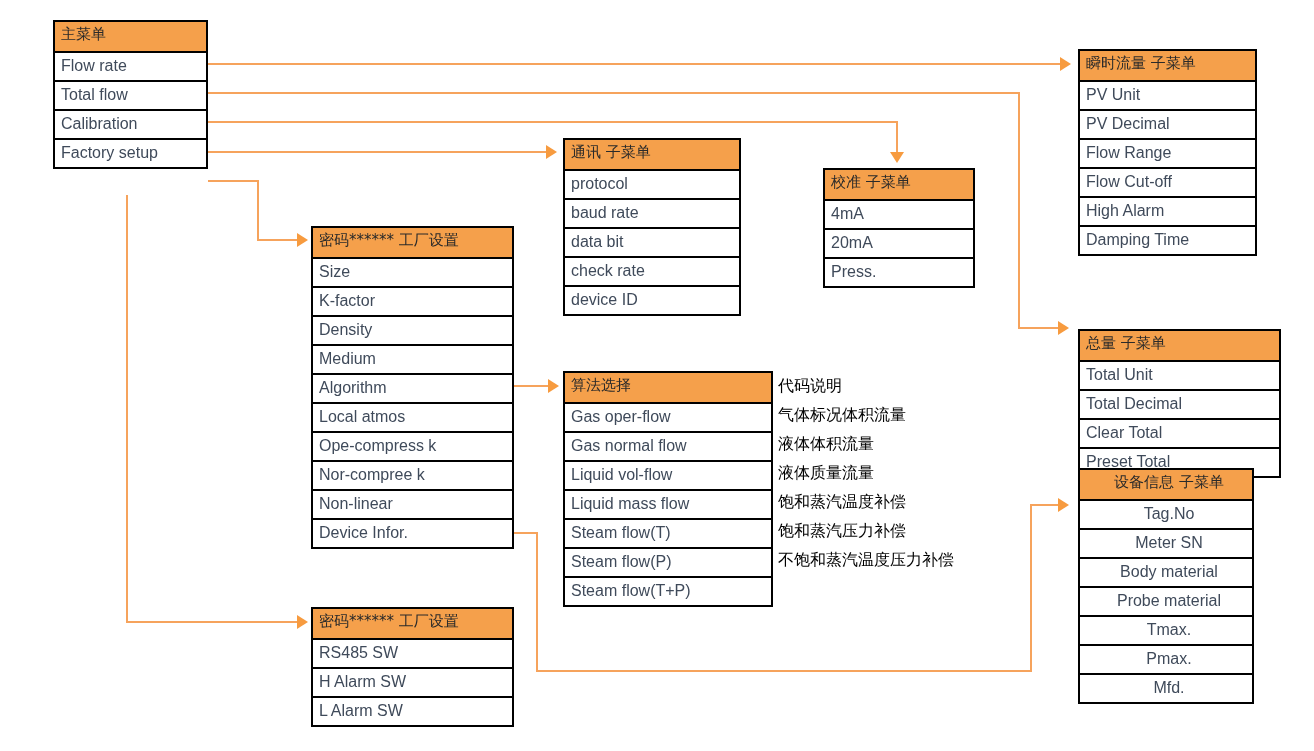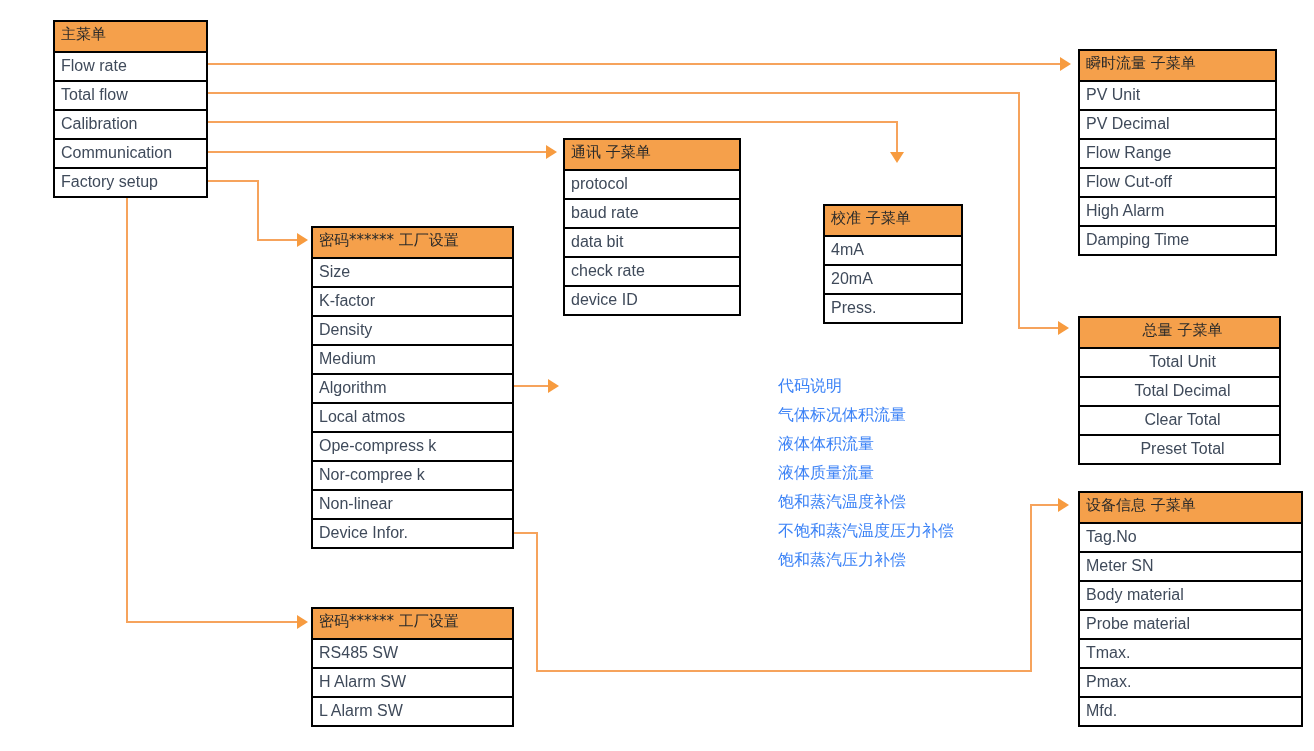--- a/index.html
+++ b/index.html
@@ -47,21 +47,21 @@
 
   
   .desc-col{
     position:absolute;
     z-index:4;
   }
   .desc-col .dline{
     height:29px;
     line-height:29px;
     font-size:16px;
-    color:#3b82f6;
+    color:#000000;
     white-space:nowrap;
     font-family:"DejaVu Sans","Liberation Sans",sans-serif;
   }
 
   
   .seg{
     position:absolute;
     background:#f6a35c;
     z-index:2;
   }
@@ -119,63 +119,62 @@
   <div class="seg h" style="left:536px;top:670px;width:496px;"></div>
   <div class="seg v" style="left:1030px;top:504px;height:168px;"></div>
   <div class="seg h" style="left:1030px;top:504px;width:30px;"></div>
   <div class="arrow" style="left:1058px;top:498px;"></div>
 
   <div class="menu" style="left:53px;top:20px;width:155px;">
     <div class="row hdr cn">主菜单</div>
     <div class="row">Flow rate</div>
     <div class="row">Total flow</div>
     <div class="row">Calibration</div>
-    <div class="row">Communication</div>
     <div class="row">Factory setup</div>
   </div>
 
-  <div class="menu" style="left:1078px;top:49px;width:199px;">
+  <div class="menu" style="left:1078px;top:49px;width:179px;">
     <div class="row hdr cn">瞬时流量 子菜单</div>
     <div class="row">PV Unit</div>
     <div class="row">PV Decimal</div>
     <div class="row">Flow Range</div>
     <div class="row">Flow Cut-off</div>
     <div class="row">High Alarm</div>
     <div class="row">Damping Time</div>
   </div>
 
-  <div class="menu" style="left:1078px;top:316px;width:203px;text-align:center;">
+  <div class="menu" style="left:1078px;top:329px;width:203px;">
     <div class="row hdr cn">总量 子菜单</div>
     <div class="row">Total Unit</div>
     <div class="row">Total Decimal</div>
     <div class="row">Clear Total</div>
     <div class="row">Preset Total</div>
   </div>
 
-  <div class="menu" style="left:1078px;top:491px;width:225px;">
+  <div class="menu" style="left:1078px;top:468px;width:176px;text-align:center;">
     <div class="row hdr cn">设备信息 子菜单</div>
     <div class="row">Tag.No</div>
     <div class="row">Meter SN</div>
     <div class="row">Body material</div>
     <div class="row">Probe material</div>
     <div class="row">Tmax.</div>
     <div class="row">Pmax.</div>
     <div class="row">Mfd.</div>
   </div>
 
   <div class="menu" style="left:563px;top:138px;width:178px;">
     <div class="row hdr cn">通讯 子菜单</div>
     <div class="row">protocol</div>
     <div class="row">baud rate</div>
     <div class="row">data bit</div>
     <div class="row">check rate</div>
     <div class="row">device ID</div>
   </div>
 
-  <div class="menu" style="left:823px;top:168px;width:140px;margin-top:36px;">
+  <div class="menu" style="left:823px;top:168px;width:152px;">
     <div class="row hdr cn">校准 子菜单</div>
     <div class="row">4mA</div>
     <div class="row">20mA</div>
     <div class="row">Press.</div>
   </div>
 
   <div class="menu" style="left:311px;top:226px;width:203px;">
     <div class="row hdr cn">密码****** 工厂设置</div>
     <div class="row">Size</div>
     <div class="row">K-factor</div>
@@ -189,24 +188,34 @@
     <div class="row">Device Infor.</div>
   </div>
 
   <div class="menu" style="left:311px;top:607px;width:203px;">
     <div class="row hdr cn">密码****** 工厂设置</div>
     <div class="row">RS485 SW</div>
     <div class="row">H Alarm SW</div>
     <div class="row">L Alarm SW</div>
   </div>
 
+  <div class="menu" style="left:563px;top:371px;width:210px;">
+    <div class="row hdr cn">算法选择</div>
+    <div class="row">Gas oper-flow</div>
+    <div class="row">Gas normal flow</div>
+    <div class="row">Liquid vol-flow</div>
+    <div class="row">Liquid mass flow</div>
+    <div class="row">Steam flow(T)</div>
+    <div class="row">Steam flow(P)</div>
+    <div class="row">Steam flow(T+P)</div>
+  </div>
 
   <div class="desc-col" style="left:778px;top:371px;width:240px;">
     <div class="dline">代码说明</div>
     <div class="dline">气体标况体积流量</div>
     <div class="dline">液体体积流量</div>
     <div class="dline">液体质量流量</div>
     <div class="dline">饱和蒸汽温度补偿</div>
+    <div class="dline">饱和蒸汽压力补偿</div>
     <div class="dline">不饱和蒸汽温度压力补偿</div>
-    <div class="dline">饱和蒸汽压力补偿</div>
   </div>
 
 </div>
 
 </body></html>

